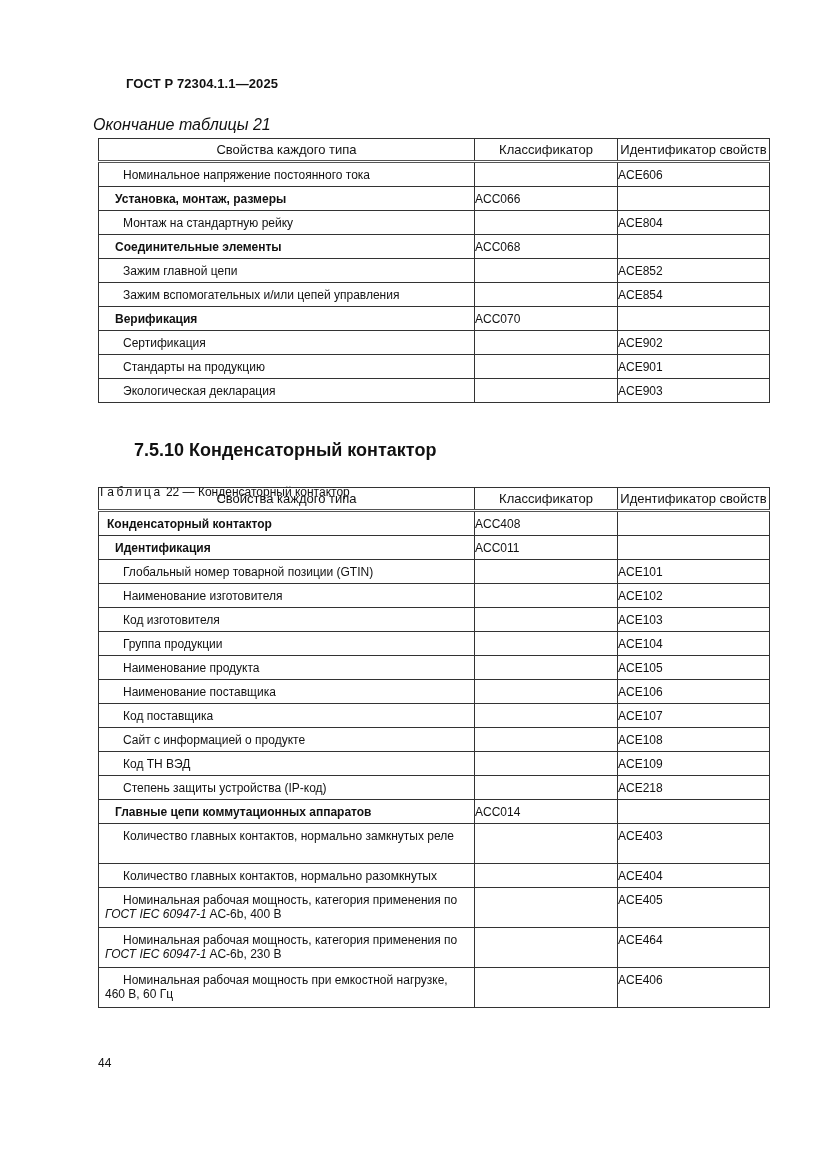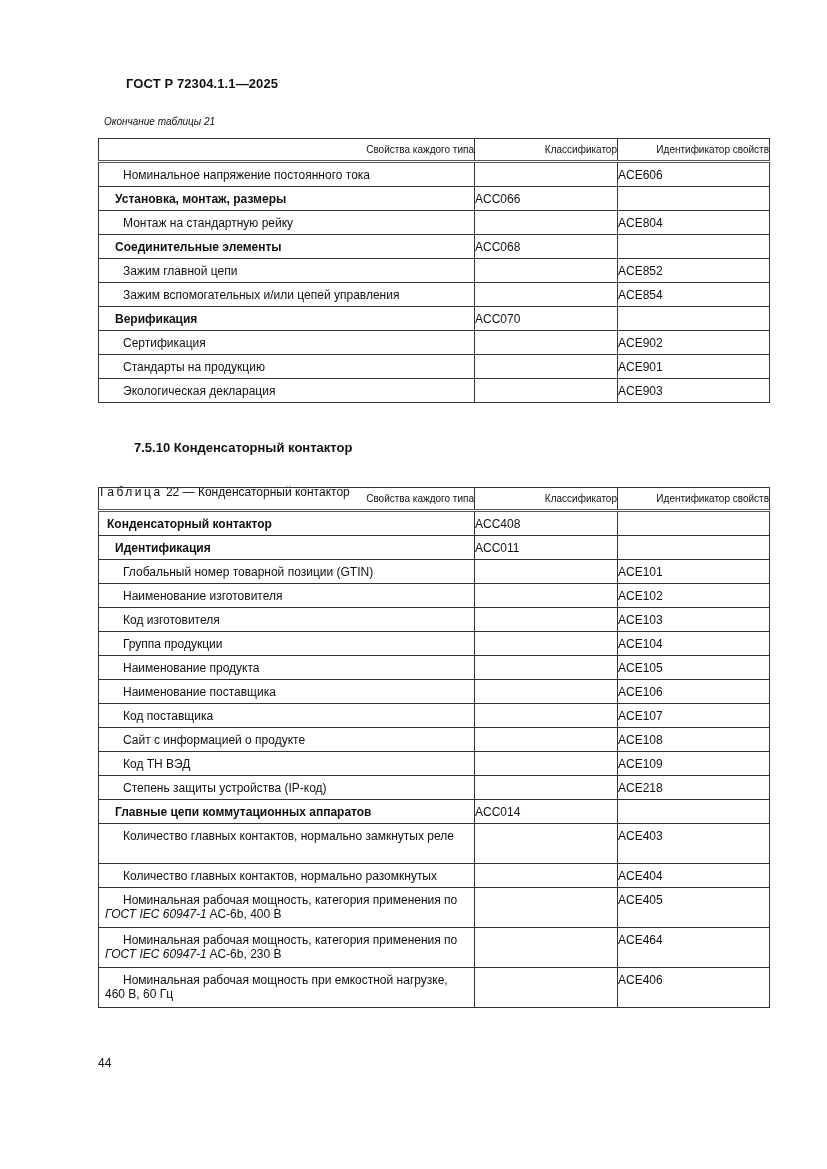--- a/index.html
+++ b/index.html
@@ -19,30 +19,30 @@
       position: absolute;
       left: 98px;
       top: 76px;
       font-size: 13px;
       font-weight: bold;
       letter-spacing: 0.1px;
       margin-left: 28px;
     }
     .continuation {
       position: absolute;
-      left: 104px;
+      left: 93px;
       top: 116px;
-      font-size: 10px;
+      font-size: 16px;
       font-style: italic;
     }
     .section-heading {
       position: absolute;
       left: 134px;
       top: 440px;
-      font-size: 13px;
+      font-size: 18px;
       font-weight: bold;
     }
     .table-caption {
       position: absolute;
       left: 98px;
       top: 467px;
       font-size: 12px;
       margin-top: 18px;
     }
     .table-caption .spaced {
@@ -66,24 +66,24 @@
     table.gost col.c2 { width: 143px; }
     table.gost col.c3 { width: 152px; }
     table.gost th, table.gost td {
       border: 1px solid #333333;
       padding: 0;
       vertical-align: top;
       line-height: 14px;
     }
     table.gost th {
       font-weight: normal;
-      font-size: 10px;
+      font-size: 13px;
       height: 21px;
       vertical-align: middle;
-      text-align: right;
+      text-align: center;
       border-bottom: 3px double #555555;
     }
     table.gost td {
       height: 24px;
       padding-top: 5px;
       padding-bottom: 4px;
       box-sizing: border-box;
     }
     table.gost td.code {
     }

